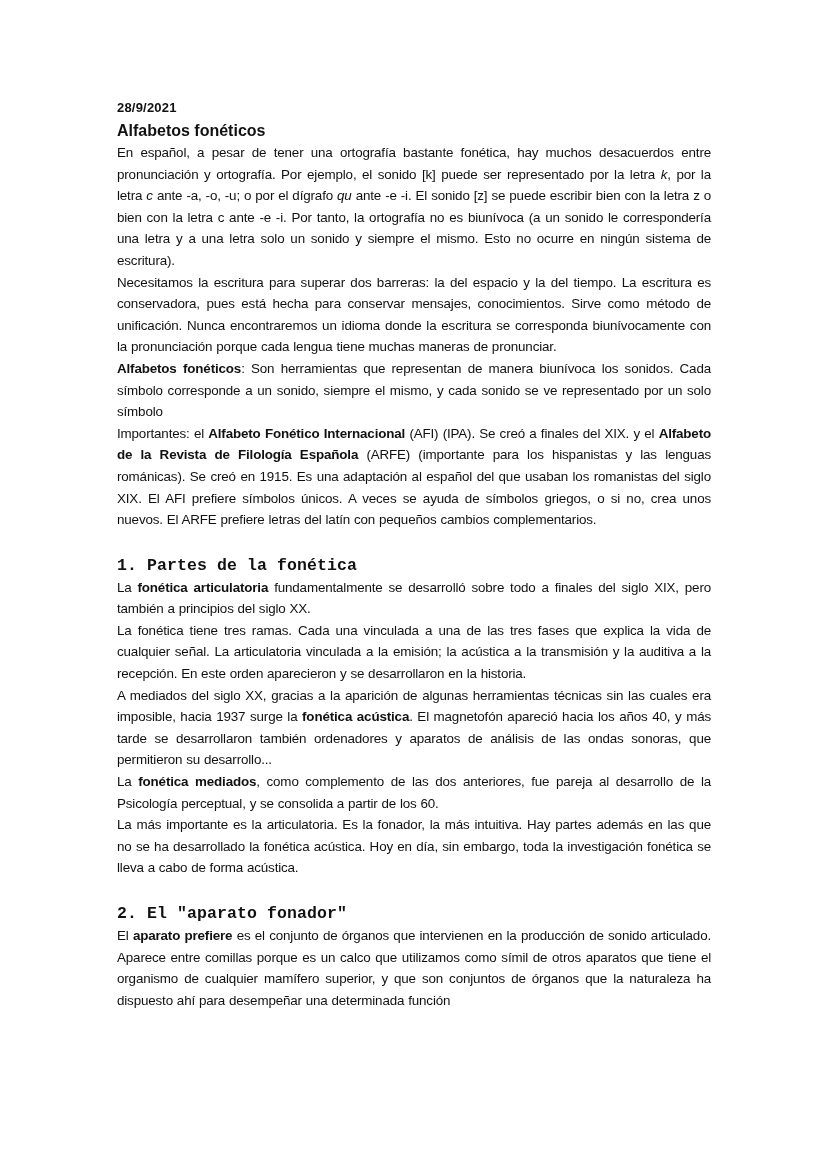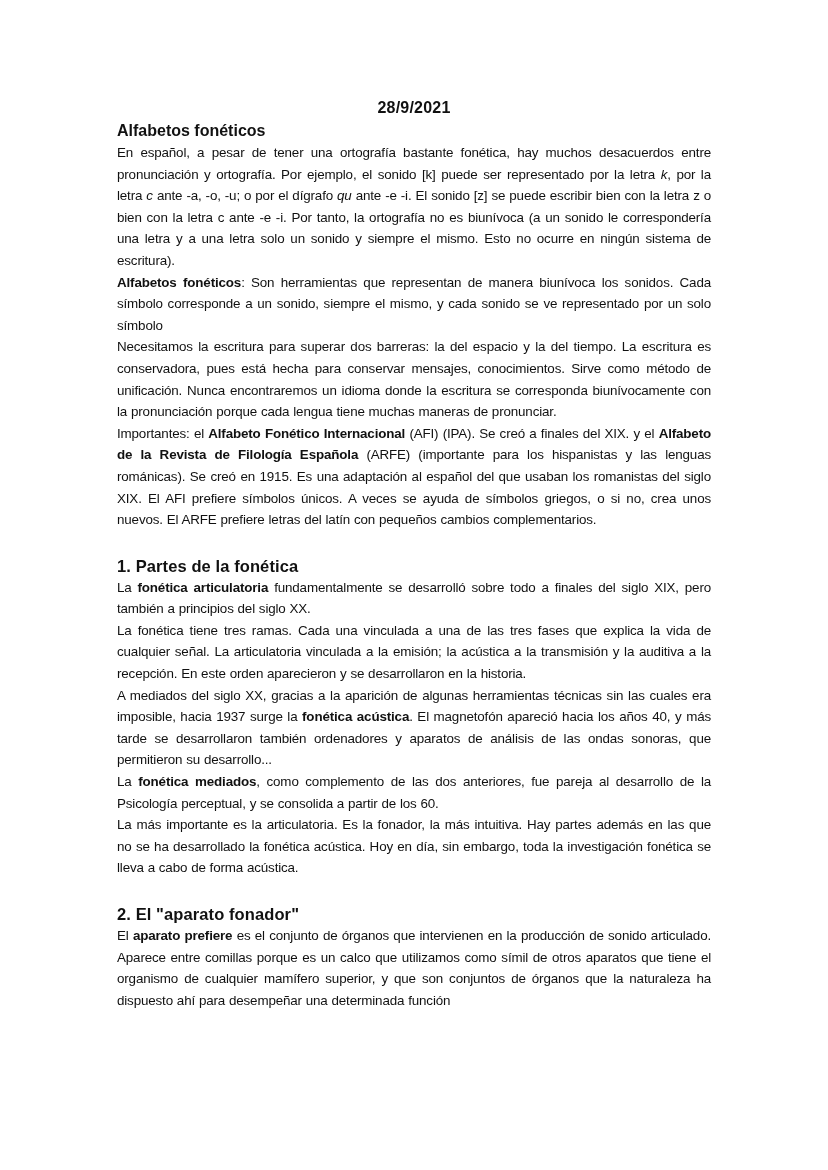--- a/index.html
+++ b/index.html
@@ -2,31 +2,31 @@
 <html><head>
 <meta charset="utf-8">
 <style>
   html, body { margin: 0; padding: 0; background: #ffffff; }
   body { width: 828px; height: 1170px; position: relative; overflow: hidden; }
   .page {
     position: absolute; left: 117px; top: 98px; width: 594px;
     font-family: "Liberation Sans", sans-serif; color: #111;
   }
   .date {
-    text-align: center; font-weight: bold; font-size: 16px;
+    text-align: left; font-weight: bold; font-size: 13px;
     font-family: "Liberation Sans", sans-serif; height: 20px; line-height: 20px;
     letter-spacing: 0.2px; margin-right: 0px;
   }
   .title {
     font-weight: bold; font-size: 16px; line-height: 22px; margin: 2px 0 0 0;
     font-family: "Liberation Sans", sans-serif;
   }
   h2.section {
     font-weight: bold; font-size: 16.5px; line-height: 22px; margin: 0;
-    font-family: Liberation Sans, sans-serif; letter-spacing: 0.1px;
+    font-family: Liberation Mono, monospace; letter-spacing: 0.1px;
   }
   p {
     margin: 0; font-size: 13.4px; line-height: 21.6px; text-align: justify;
     font-family: Liberation Sans, sans-serif;
     letter-spacing: -0.15px; word-spacing: 0.3px;
   }
   b { font-weight: bold; }
   i { font-style: italic; }
   .gap-s1 { height: 24px; }
   .gap-s2 { height: 24px; }
@@ -35,23 +35,23 @@
 <body>
 
 <div class="page">
 
   <div class="date">28/9/2021</div>
 
   <div class="title">Alfabetos fonéticos</div>
 
   <p><span>En español, a pesar de tener una ortografía bastante fonética, hay muchos desacuerdos entre pronunciación y ortografía. Por ejemplo, el sonido [k] puede ser representado por la letra </span><i>k</i><span>, por la letra </span><i>c</i><span> ante -a, -o, -u; o por el dígrafo </span><i>qu</i><span> ante -e -i. El sonido [z] se puede escribir bien con la letra z o bien con la letra c ante -e -i. Por tanto, la ortografía no es biunívoca (a un sonido le correspondería una letra y a una letra solo un sonido y siempre el mismo. Esto no ocurre en ningún sistema de escritura).</span></p>
 
+  <p>Necesitamos la escritura para superar dos barreras: la del espacio y la del tiempo. La escritura es conservadora, pues está hecha para conservar mensajes, conocimientos. Sirve como método de unificación. Nunca encontraremos un idioma donde la escritura se corresponda biunívocamente con la pronunciación porque cada lengua tiene muchas maneras de pronunciar.</p>
+
   <p><b>Alfabetos fonéticos</b><span>: Son herramientas que representan de manera biunívoca los sonidos. Cada símbolo corresponde a un sonido, siempre el mismo, y cada sonido se ve representado por un solo símbolo</span></p>
-
-  <p>Necesitamos la escritura para superar dos barreras: la del espacio y la del tiempo. La escritura es conservadora, pues está hecha para conservar mensajes, conocimientos. Sirve como método de unificación. Nunca encontraremos un idioma donde la escritura se corresponda biunívocamente con la pronunciación porque cada lengua tiene muchas maneras de pronunciar.</p>
 
   <p><span>Importantes: el </span><b>Alfabeto Fonético Internacional</b><span> (AFI) (IPA). Se creó a finales del XIX. y el </span><b>Alfabeto de la Revista de Filología Española</b><span> (ARFE) (importante para los hispanistas y las lenguas románicas). Se creó en 1915. Es una adaptación al español del que usaban los romanistas del siglo XIX. El AFI prefiere símbolos únicos. A veces se ayuda de símbolos griegos, o si no, crea unos nuevos. El ARFE prefiere letras del latín con pequeños cambios complementarios.</span></p>
 
   <div class="gap-s1"></div>
 
   <h2 class="section">1. Partes de la fonética</h2>
 
   <p><span>La </span><b>fonética articulatoria</b><span> fundamentalmente se desarrolló sobre todo a finales del siglo XIX, pero también a principios del siglo XX.</span></p>
 
   <p>La fonética tiene tres ramas. Cada una vinculada a una de las tres fases que explica la vida de cualquier señal. La articulatoria vinculada a la emisión; la acústica a la transmisión y la auditiva a la recepción. En este orden aparecieron y se desarrollaron en la historia.</p>

